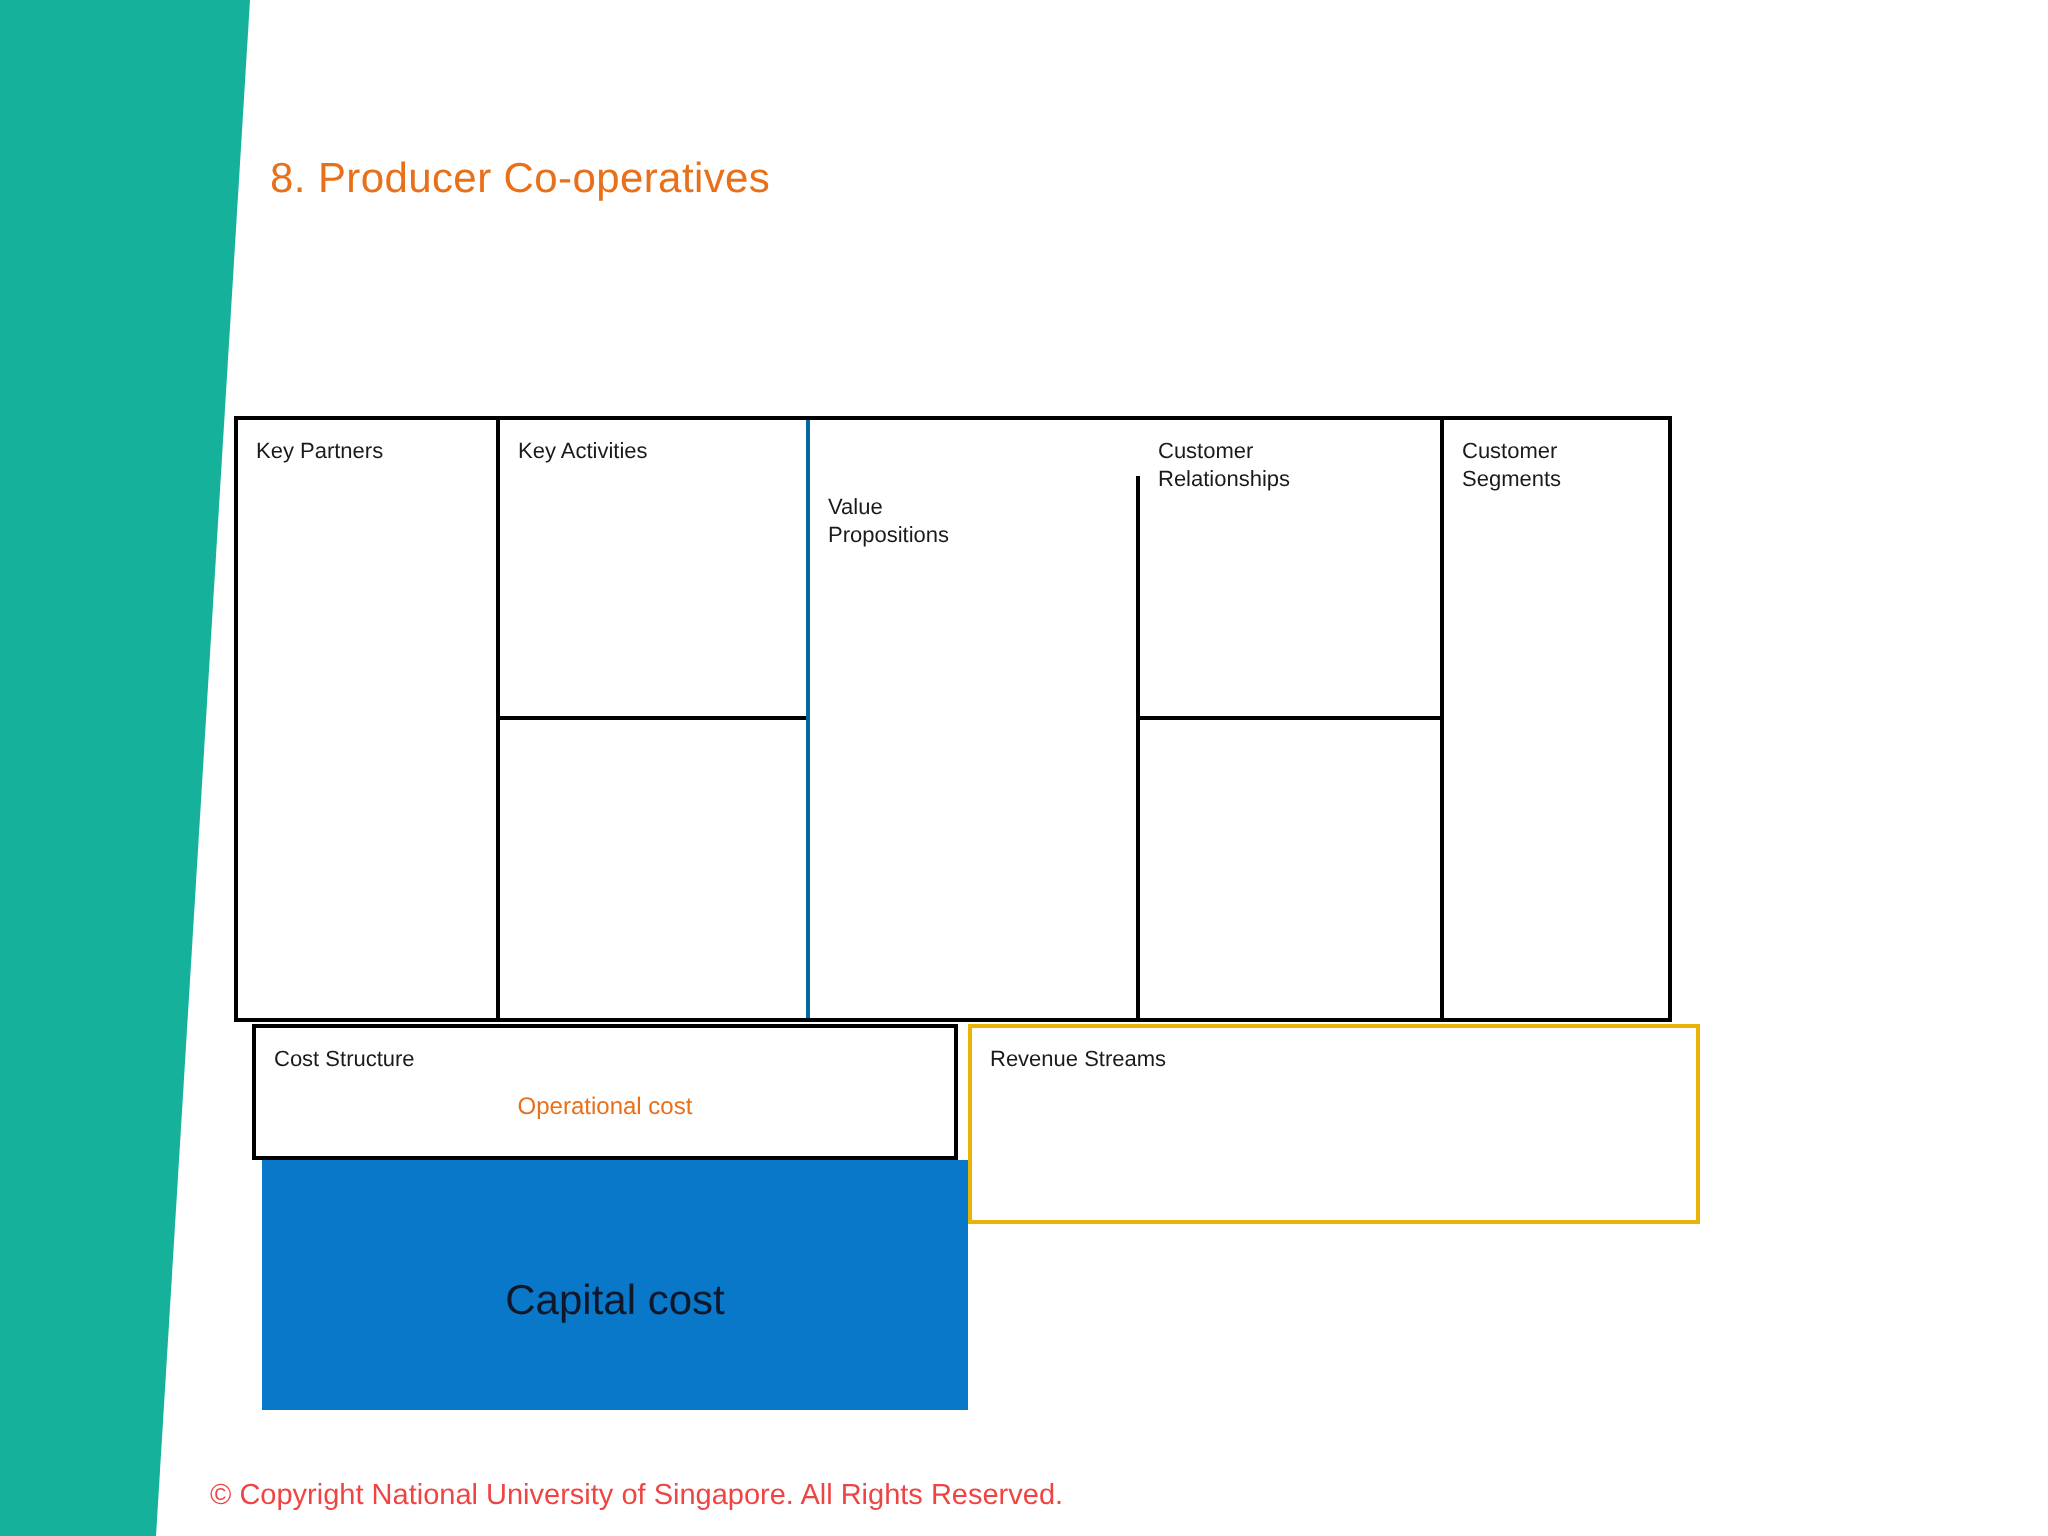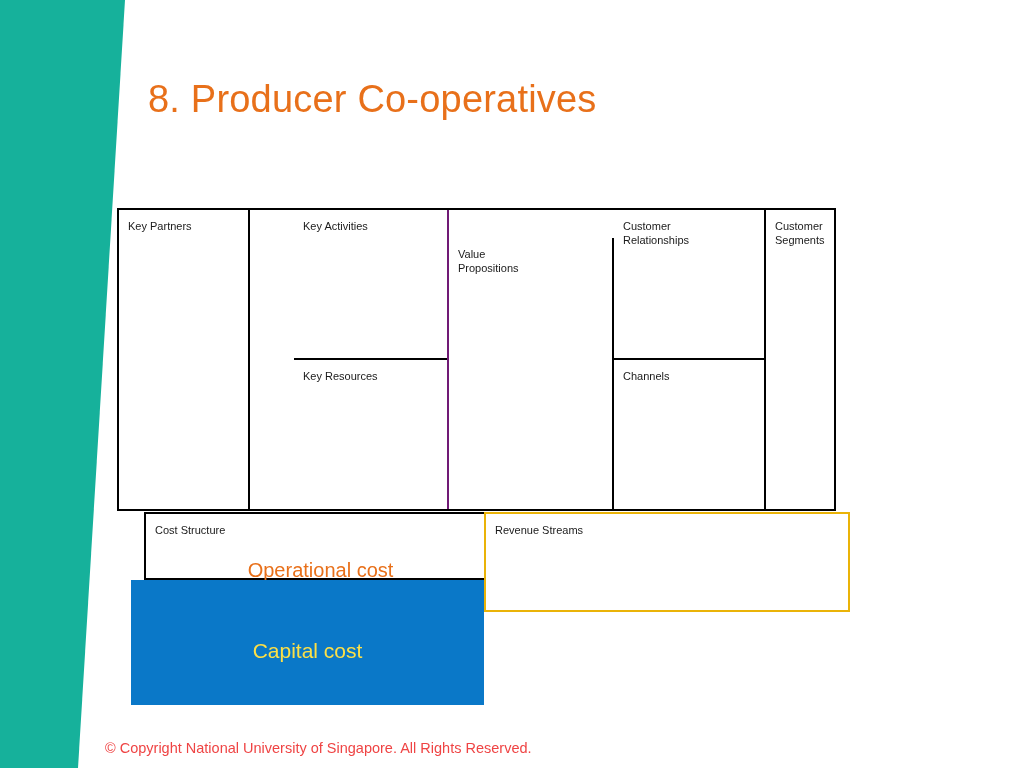--- a/index.html
+++ b/index.html
@@ -37,23 +37,23 @@
     width: 40px;
     height: 768px;
     background: #18a999;
     clip-path: polygon(0 0, 28px 0, 0 768px);
     opacity: 0;
   }
 
   
   .slide-title {
     position: absolute;
-    left: 148px;
+    left: 135px;
     top: 78px;
-    font-size: 38px;
+    font-size: 21px;
     color: #e8701a;
     letter-spacing: 0.2px;
     white-space: nowrap;
   }
 
   
   .canvas {
     position: absolute;
     left: 117px;
     top: 208px;
@@ -77,24 +77,23 @@
     line-height: 1.25;
     white-space: pre-line;
   }
 
   .col-keypartners {
     width: 131px;
     border-right: 2px solid #000;
   }
   .col-mid {
     width: 153px;
-    border-right: 2px solid #701a75;
+    border-right: 2px solid #0369a1;
     display: flex;
     flex-direction: column;
-    padding-left: 44px;
   }
   .col-mid .cell {
     height: 50%;
   }
   .col-mid .cell.top {
     border-bottom: 2px solid #000;
   }
   .col-value {
     width: 165px;
     border-right: 2px solid #000;
@@ -112,21 +111,21 @@
   .col-rel .cell.top {
     border-bottom: 2px solid #000;
   }
   .col-segments {
     flex: 1;
   }
 
   
   .cost-structure {
     position: absolute;
-    left: 144px;
+    left: 126px;
     top: 512px;
     width: 353px;
     height: 68px;
     border: 2px solid #000;
     box-sizing: border-box;
     background: #fff;
   }
   .revenue-streams {
     position: absolute;
     left: 484px;
@@ -134,41 +133,40 @@
     width: 366px;
     height: 100px;
     border: 2px solid #eab308;
     box-sizing: border-box;
     background: #fff;
   }
   .big-orange {
     position: absolute;
     width: 100%;
     text-align: center;
-    font-size: 20px;
+    font-size: 12px;
     color: #e8701a;
-    margin-top: 13px;
   }
   .cost-structure .big-orange { top: 32px; }
   .revenue-streams .big-orange { top: 30px; }
 
   
   .capital-cost {
     position: absolute;
     left: 131px;
     top: 580px;
     width: 353px;
     height: 125px;
     background: #0a78c8;
     display: flex;
     align-items: center;
     justify-content: center;
   }
   .capital-cost span {
-    color: #fde047;
+    color: #0f172a;
     font-size: 21px;
     margin-top: 17px;
   }
 
   
   .copyright {
     position: absolute;
     left: 105px;
     top: 740px;
     font-size: 14.5px;
@@ -189,38 +187,32 @@
   <div class="canvas">
 
     <div class="cell col-keypartners">
       <div class="cell-label">Key Partners</div>
     </div>
 
     <div class="col-mid">
       <div class="cell top">
         <div class="cell-label">Key Activities</div>
       </div>
-      <div class="cell">
-        <div class="cell-label">Key Resources</div>
-      </div>
     </div>
 
     <div class="cell col-value">
       <div class="cell-label">Value
 Propositions</div>
     </div>
 
     <div class="col-rel">
       <div class="cell top">
         <div class="cell-label">Customer
 Relationships</div>
       </div>
-      <div class="cell">
-        <div class="cell-label">Channels</div>
-      </div>
     </div>
 
     <div class="cell col-segments">
       <div class="cell-label">Customer
 Segments</div>
     </div>
 
   </div>
 
   <div class="cost-structure">

